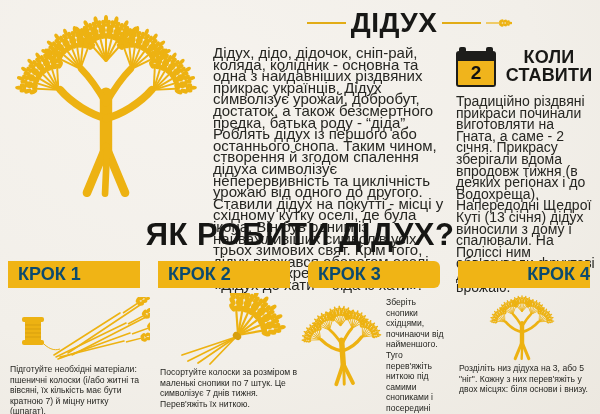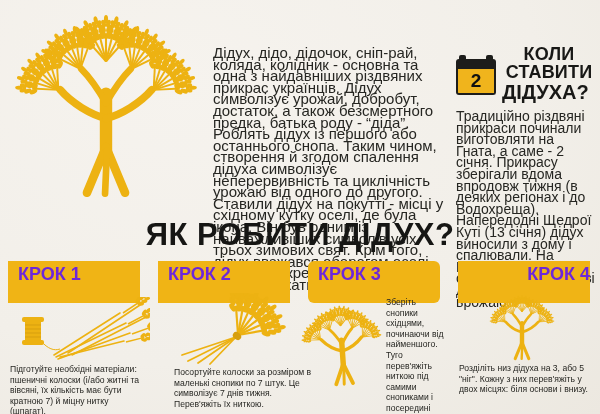--- a/index.html
+++ b/index.html
@@ -38,28 +38,28 @@
   .when-title{font-weight:bold;color:#181816;line-height:1.02;}
   .when-title .l1{font-size:18px;display:block;letter-spacing:0.2px;text-align:center;}
   .when-title .l2{font-size:20px;display:block;}
   .when-text{margin-top:9px;font-size:14px;line-height:11.6px;color:#262622;}
 
   
   .howto-title{position:absolute;top:217px;left:0;width:600px;text-align:center;
     font-size:31px;font-weight:bold;color:#161614;letter-spacing:0.5px;}
 
   .step-bar{position:absolute;top:261px;height:21px;width:122px;
-    background:#f0b415;color:#6d28d9;font-size:18px;font-weight:bold;
-    padding:3px 0 18px 10px;line-height:21px;}
+    background:#f0b415;color:#0c4a6e;font-size:18px;font-weight:bold;
+    padding:3px 0 3px 10px;line-height:21px;}
   .step-bar.b1{left:8px;}  .step-bar.b2{left:158px;}
   .step-bar.b3{left:308px;border-radius:6px;} .step-bar.b4{left:458px;text-align:right;}
 
   .step-text{position:absolute;font-size:8.6px;line-height:10.6px;color:#262622;}
   .t1{left:10px;top:364px;width:136px;}
-  .t2{left:160px;top:367px;width:138px;margin-left:14px;}
+  .t2{left:160px;top:367px;width:138px;}
   .t3{left:386px;top:297px;width:62px;}
   .t4{left:459px;top:363px;width:134px;}
 
   .art{position:absolute;}
   .a1{left:8px;top:297px;}
   .a2{left:158px;top:293px;}
   .a3{left:300px;top:294px;}
   .a4{left:486px;top:292px;}
 </style>
 </head>
@@ -106,34 +106,44 @@
     </g>
   </defs>
 </svg>
 
 <div class="canvas">
 
   <svg class="tree-big" width="208" height="202" viewBox="0 0 200 212">
     <use href="#didukh"></use>
   </svg>
 
+  <div class="title-row">
+    <svg width="26" height="14" viewBox="-32 -7 32 14">
+      <use href="#ear-h" transform="scale(-1,1) translate(-32,0) rotate(180)"></use>
+    </svg>
+    <div class="rule"></div>
+    <div class="page-title">ДІДУХ</div>
+    <div class="rule"></div>
+    <svg width="26" height="14" viewBox="0 -7 32 14">
+      <use href="#ear-h"></use>
+    </svg>
+  </div>
 
   <div class="intro-text">Дідух, дідо, дідочок, сніп-рай, коляда, колідник - основна та одна з найдавніших різдвяних прикрас українців. Дідух символізує урожай, добробут, достаток, а також безсмертного предка, батька роду - “діда”. Роблять дідух із першого або останнього снопа. Таким чином, створення й згодом спалення дідуха символізує неперервивність та циклічність урожаю від одного до другого. Ставили дідух на покутті - місці у східному кутку оселі, де була ікона. Він був одним із найважливіших символів усіх трьох зимових свят. Крім того, дідух вважався оберегом оселі. Існувала окрема приказка: «Дідух до хати – біда із хати».</div>
 
   <div class="when">
     <div class="when-head">
       <div class="cal">
         <div class="cal-tab l"></div>
         <div class="cal-tab r"></div>
         <div class="cal-top"></div>
         <div class="cal-body">2</div>
       </div>
       <div class="when-title">
         <span class="l1">КОЛИ СТАВИТИ</span>
-        <span class="l2">ДІДУХА?</span>
       </div>
     </div>
     <div class="when-text">Традиційно різдвяні прикраси починали виготовляти на Гната, а саме - 2 січня. Прикрасу зберігали вдома впродовж тижня (в деяких регіонах і до Водохреща). Напередодні Щедрої Куті (13 січня) дідух виносили з дому і спалювали. На Поліссі ним обв'язували фруктові дерева для кращого врожаю.</div>
   </div>
 
   <div class="howto-title">ЯК РОБИТИ ДІДУХ?</div>
 
   <div class="step-bar b1">КРОК 1</div>
   <div class="step-bar b2">КРОК 2</div>
   <div class="step-bar b3">КРОК 3</div>

